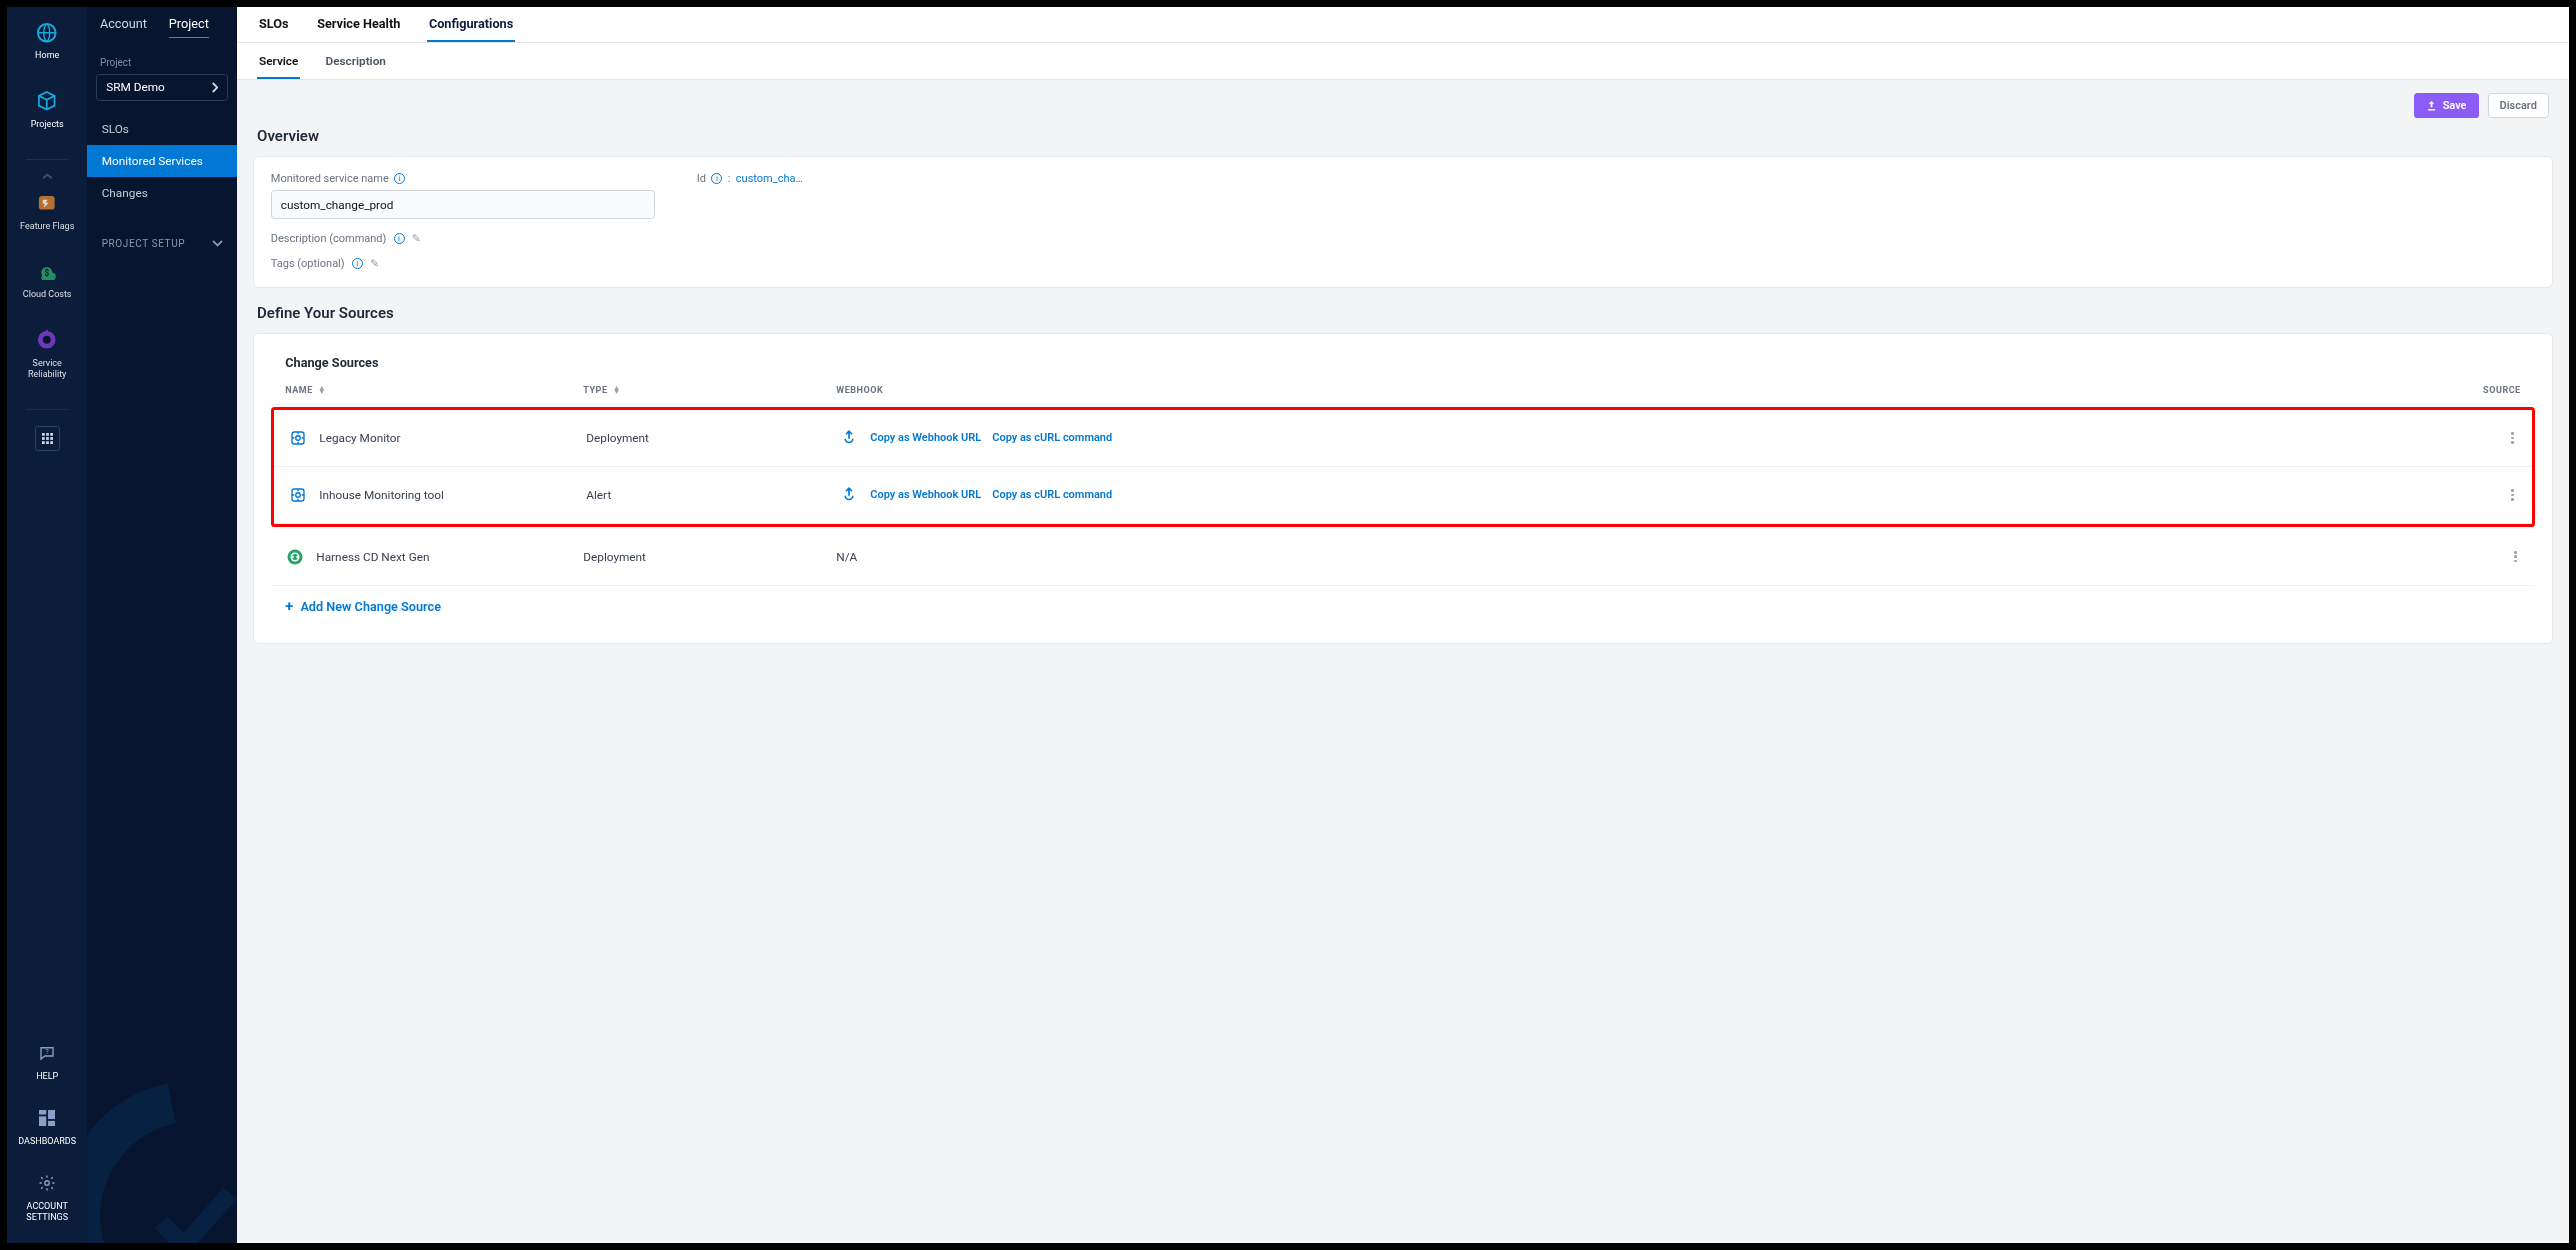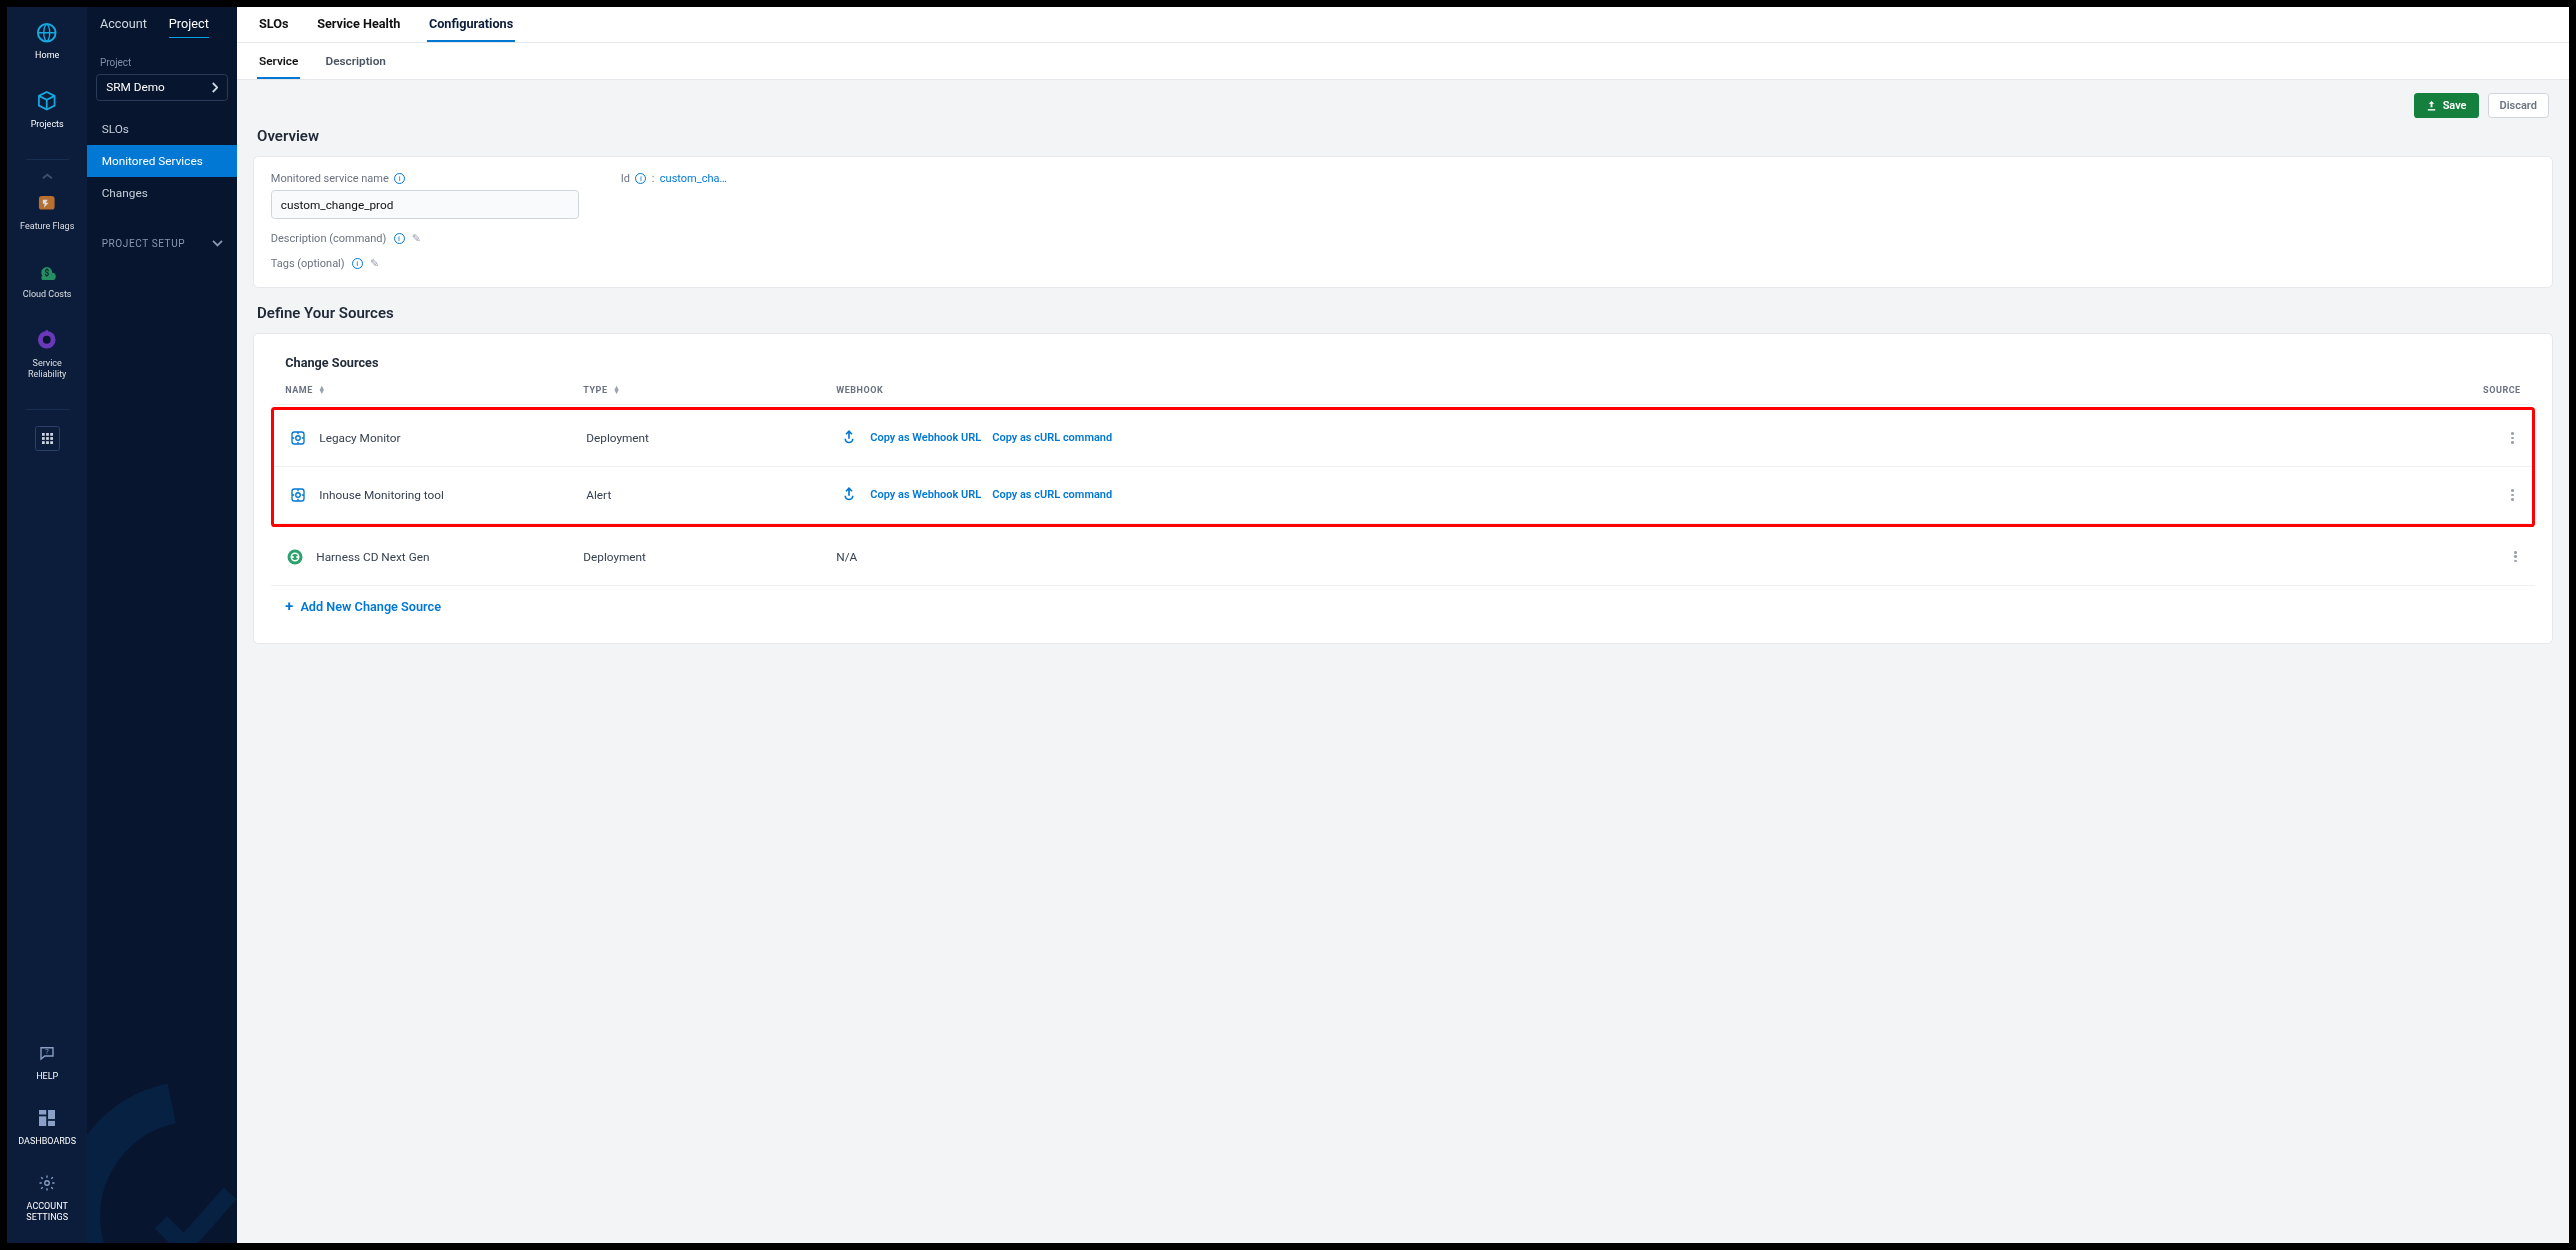--- a/index.html
+++ b/index.html
@@ -57,33 +57,33 @@
 .top-tabs .ttab.active { color:#0b1d3a; border-bottom:2.7px solid #0278d5; }
 
 .sub-tabs { background:#fff; display:flex; gap:23.5px; padding: 9px 20px 0; border-bottom:0.9px solid #e5e7eb; }
 .sub-tabs .stab { font-size:11.8px; font-weight:600; color:#4b5563; padding: 1.8px 1.8px 9px; cursor:pointer; }
 .sub-tabs .stab.active { color:#111; border-bottom:2.7px solid #0278d5; }
 
 .content { padding: 0 16.3px 16.3px; overflow:auto; }
 
 .action-bar { display:flex; justify-content:flex-end; gap:9px; padding: 12.7px 3.6px 7.2px; }
 .btn { font-size: 11px; border-radius:3.6px; padding: 5.4px 11px; cursor:pointer; border:0.9px solid transparent; display:inline-flex; align-items:center; gap:5.4px; font-weight:600; }
-.btn-primary { background:#15803d; color:#fff; }
+.btn-primary { background:#8b5cf6; color:#fff; }
 .btn-outline { background:#fff; color:#6b7280; border-color:#d1d5db; }
 
 .section-title { font-size:15px; font-weight:600; color:#1f2937; margin: 1.8px 3.6px 11px; }
 
 .card { background:#fff; border:0.9px solid #e5e7eb; border-radius:5.4px; }
 
 .overview-card { padding: 14.5px 16.3px 16.3px; margin-bottom: 16.3px; }
 .ov-row { display:flex; gap: 42px; align-items:flex-start; }
 .ov-field { display:flex; flex-direction:column; }
 .ov-label { font-size: 11px; color:#6b7280; display:flex; align-items:center; gap:5.4px; margin-bottom:5.4px; }
 .ov-input {
-  width: 308px; border:0.9px solid #d1d5db; background:#f9fafb; border-radius:3.6px;
+  width: 384px; border:0.9px solid #d1d5db; background:#f9fafb; border-radius:3.6px;
   padding: 6.3px 9px; font-size: 11.8px; color:#111;
 }
 .ov-id-row { font-size:11px; color:#6b7280; display:flex; gap:5.4px; align-items:center; }
 .ov-id-row .link { color:#0278d5; cursor:pointer; }
 .ov-desc, .ov-tags { margin-top: 12.7px; font-size:11px; color:#6b7280; display:flex; align-items:center; gap:7.2px; }
 
 .info-ic { width:11px; height:11px; border:0.9px solid #0278d5; color:#0278d5; border-radius:50%; font-size:8.1px; line-height:9px; display:inline-flex; align-items:center; justify-content:center; }
 .edit-ic { color:#9ca3af; font-size:11px; cursor:pointer; }
 
 .sources-card { padding: 18px 16.3px 14.5px; }

